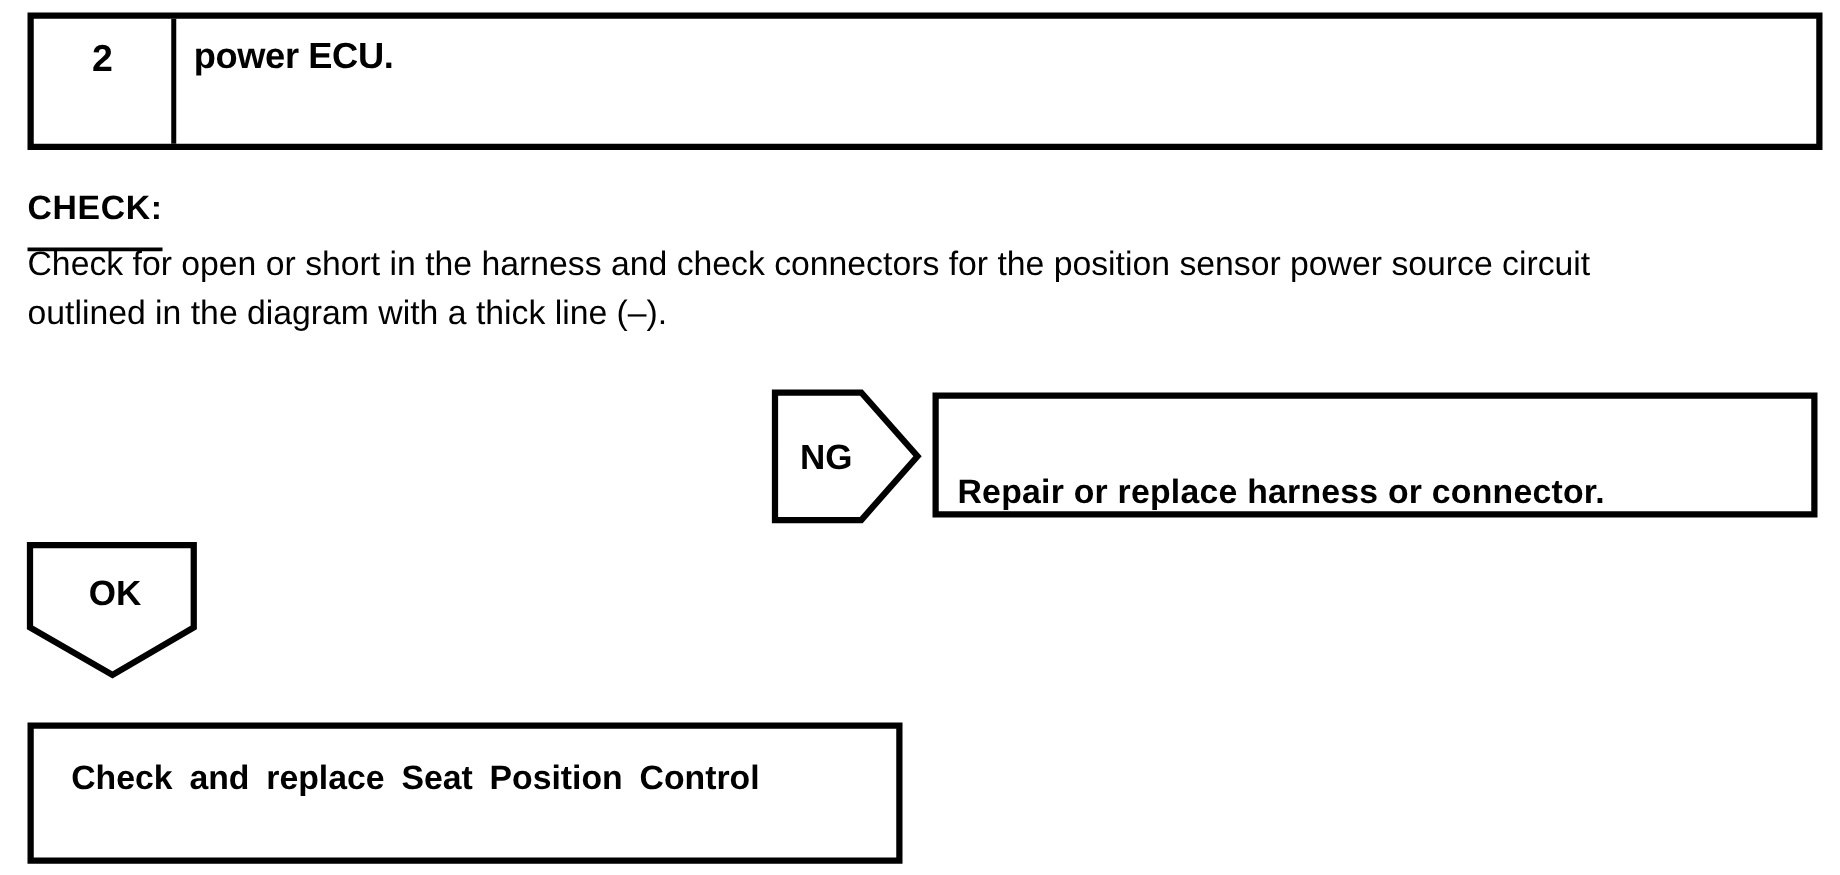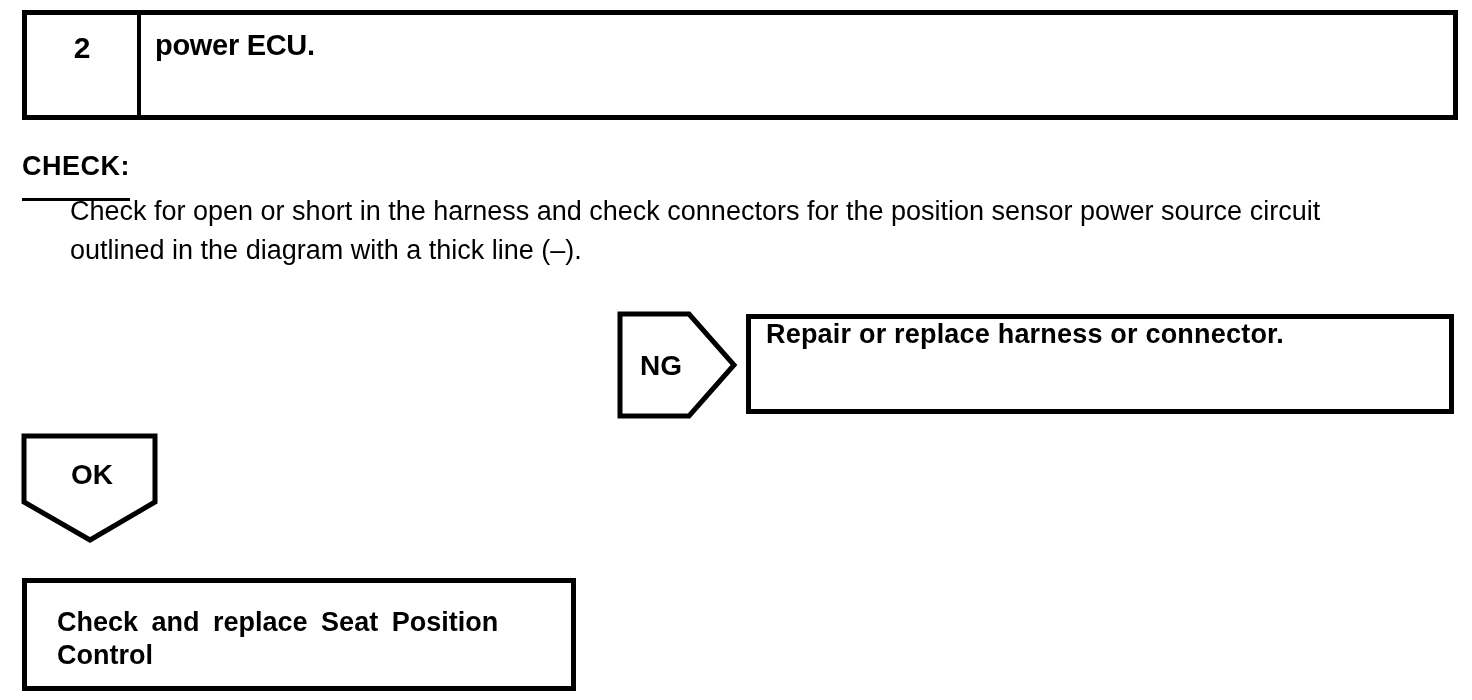--- a/index.html
+++ b/index.html
@@ -56,21 +56,20 @@
     letter-spacing: 0.5px;
     border-bottom: 3px solid #000;
     padding-bottom: 16px;
   }
   .check-body {
     position: absolute;
     left: 22px; top: 192px;
     font-size: 27px;
     line-height: 39px;
     white-space: nowrap;
-    margin-left: 48px;
   }
   
   .connector { position: absolute; }
   .connector polygon {
     fill: #ffffff;
     stroke: #000000;
     stroke-width: 5;
     stroke-linejoin: miter;
   }
   .connector text {
@@ -83,32 +82,32 @@
   .ng-connector { left: 616px; top: 310px; }
   .ok-connector { left: 20px; top: 432px; }
   
   .ng-box {
     position: absolute;
     left: 746px; top: 314px;
     width: 708px; height: 100px;
     border: 5px solid #000;
     box-sizing: border-box;
     display: flex;
-    align-items: flex-start;
+    align-items: flex-end;
     padding-left: 15px;
     font-weight: bold;
     font-size: 27px;
     letter-spacing: 0.2px;
     background: #fff;
   }
   
   .ok-box {
     position: absolute;
     left: 22px; top: 578px;
-    width: 554px; height: 113px;
+    width: 700px; height: 113px;
     border: 5px solid #000;
     box-sizing: border-box;
     padding: 23px 16px 0 30px;
     font-weight: bold;
     font-size: 27px;
     line-height: 33px;
     word-spacing: 6px;
     background: #fff;
   }
 </style>

